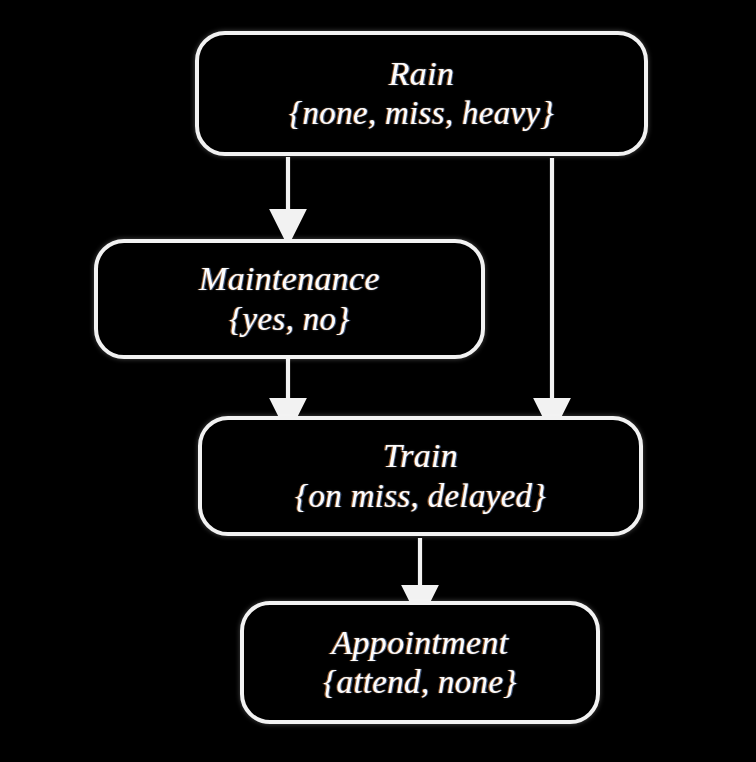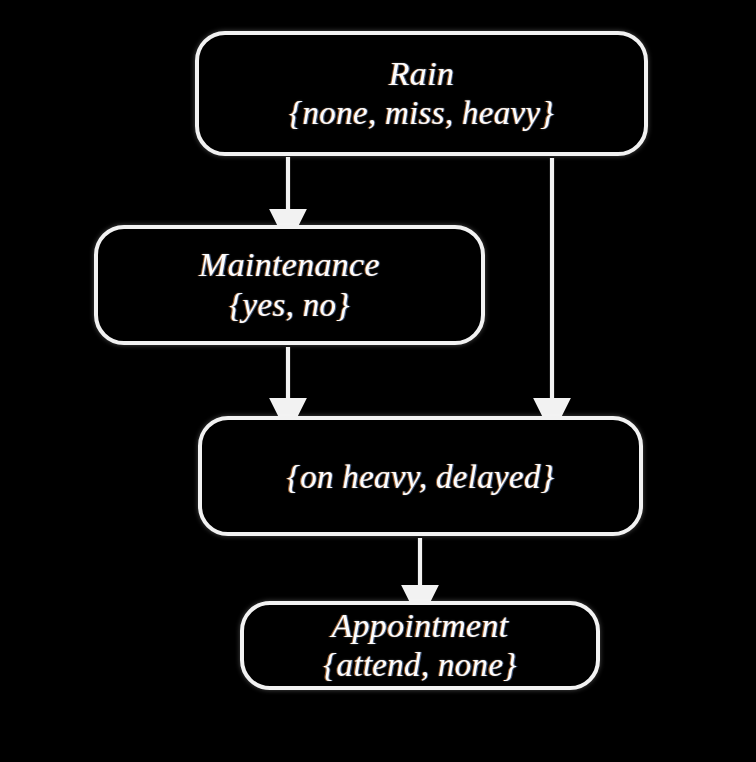--- a/index.html
+++ b/index.html
@@ -62,23 +62,23 @@
       -1.1px 0 0 rgba(255,150,60,0.55),
        1.1px 0 0 rgba(120,170,255,0.45),
        0 0 2px rgba(255,255,255,0.35);
   }
 
   .node-title  { font-size: 33px; }
   .node-states { font-size: 33px; margin-top: 2px; }
 
   
   #node-rain        { left: 195px; top: 31px;  width: 453px; height: 125px; }
-  #node-maintenance { left: 94px;  top: 225px; width: 391px; height: 120px; }
+  #node-maintenance { left: 94px;  top: 239px; width: 391px; height: 120px; }
   #node-train       { left: 198px; top: 416px; width: 445px; height: 120px; }
-  #node-appointment { left: 240px; top: 601px; width: 360px; height: 89px; }
+  #node-appointment { left: 240px; top: 601px; width: 360px; height: 123px; }
 
   #node-rain .node-title         { font-size: 34px; }
   #node-maintenance .node-title  { font-size: 34px; }
   #node-train .node-title        { font-size: 34px; }
   #node-appointment .node-title  { font-size: 34px; }
 </style>
 </head>
 <body>
 
 <div id="canvas">
@@ -103,21 +103,22 @@
     <span class="node-title">Rain</span>
     <span class="node-states">{none, miss, heavy}</span>
   </div>
 
   <div class="node" id="node-maintenance">
     <span class="node-title">Maintenance</span>
     <span class="node-states">{yes, no}</span>
   </div>
 
   <div class="node" id="node-train">
-    <span class="node-states">{on heavy, delayed}</span>
+    <span class="node-title">Train</span>
+    <span class="node-states">{on miss, delayed}</span>
   </div>
 
   <div class="node" id="node-appointment">
     <span class="node-title">Appointment</span>
     <span class="node-states">{attend, none}</span>
   </div>
 
 </div>
 
 </body></html>

